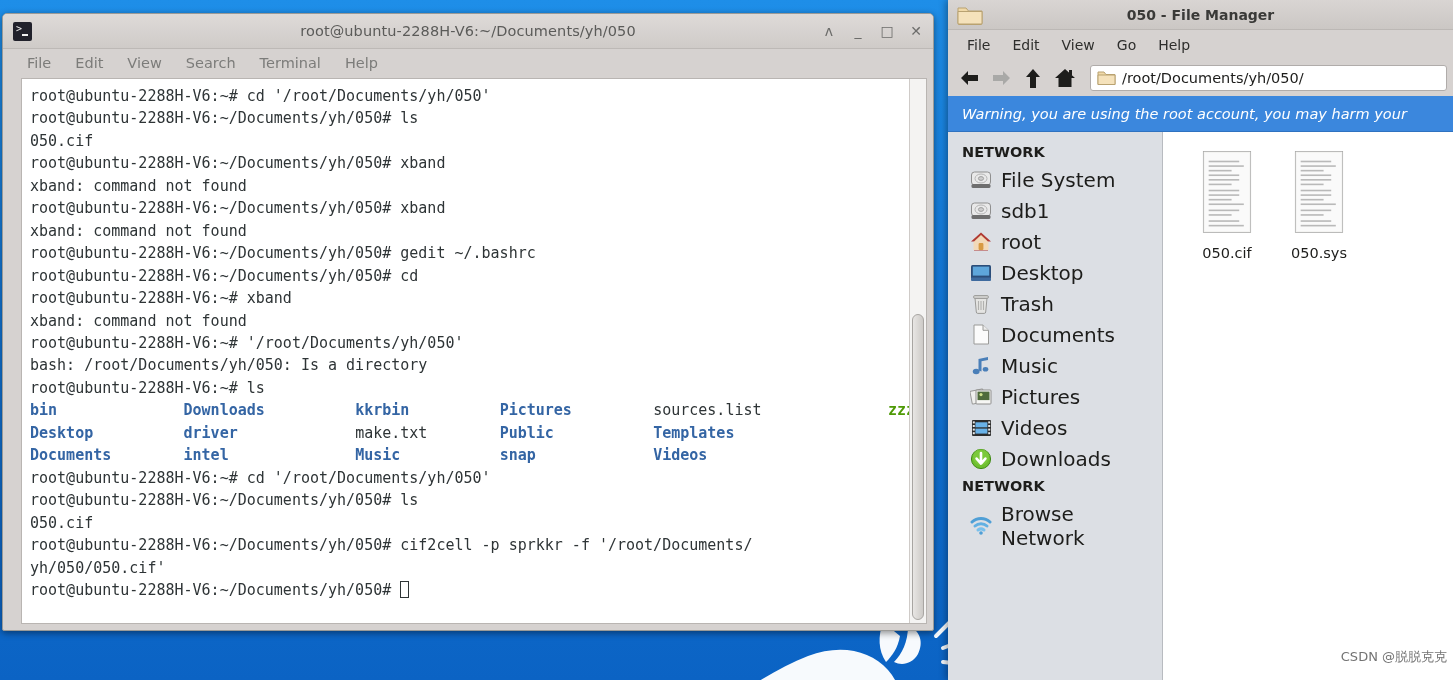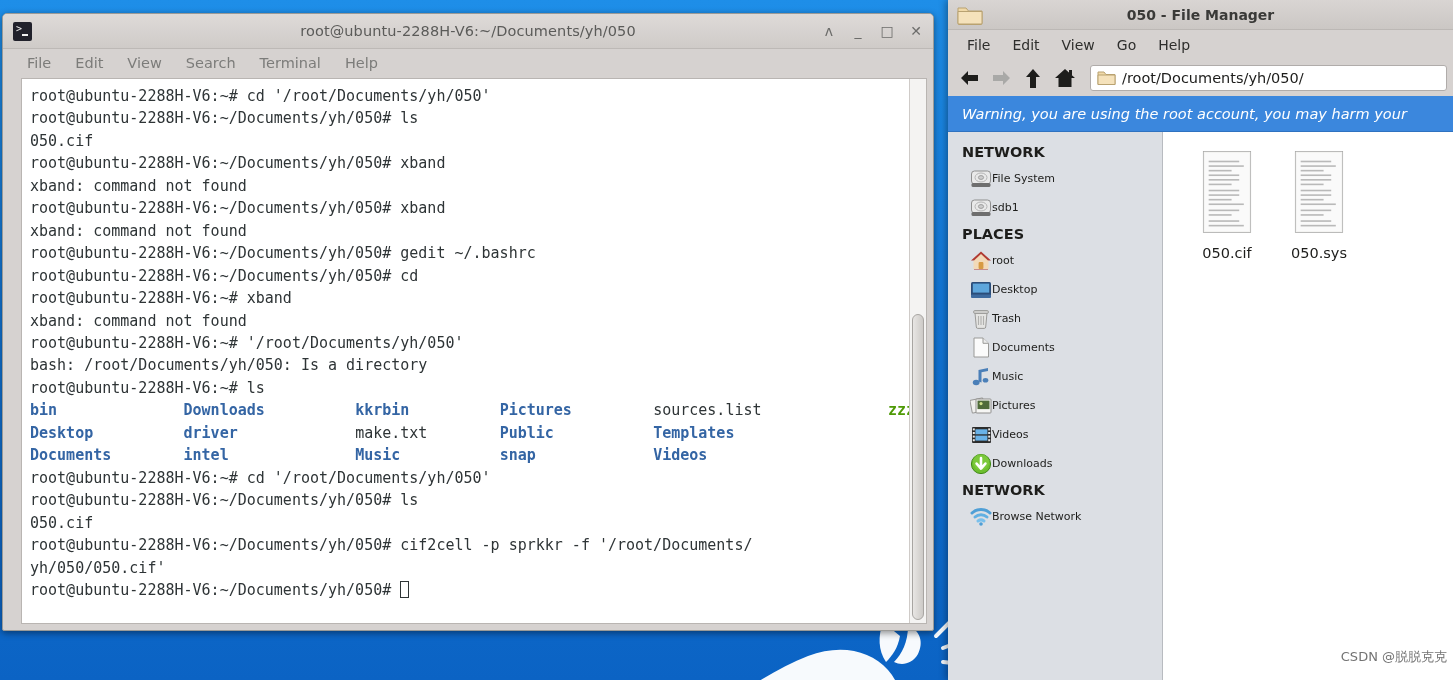--- a/index.html
+++ b/index.html
@@ -215,23 +215,23 @@
     border-right: 1px solid #b8bbc0;
     padding-top: 8px;
     overflow: hidden;
     flex: 0 0 auto;
   }
   .side-head {
     font-size: 14.5px; font-weight: bold; color: #1d1d1b;
     padding: 4px 0 4px 14px;
   }
   .side-item {
-    display: flex; align-items: center; 
+    display: flex; align-items: center; gap: 9px;
     padding: 3.5px 0 3.5px 22px;
-    font-size: 11px; color: #1d1d1b;
+    font-size: 20px; color: #1d1d1b;
     cursor: default;
   }
   .side-ico { width: 22px; height: 22px; flex: 0 0 auto; display:flex; align-items:center; justify-content:center;}
   #fm-filearea {
     flex: 1 1 auto;
     background: #ffffff;
     padding: 16px 0 0 18px;
     display: flex; flex-wrap: wrap;
     align-content: flex-start;
     gap: 0px;
@@ -373,21 +373,20 @@
             <span class="side-ico">
               <svg width="22" height="20" viewBox="0 0 22 20">
                 <rect x="1.5" y="2" width="19" height="13" rx="3" fill="#e9e9e9" stroke="#8f8f8f"></rect>
                 <ellipse cx="11" cy="8.5" rx="6" ry="4.5" fill="none" stroke="#b5b5b5"></ellipse>
                 <ellipse cx="11" cy="8.5" rx="2.6" ry="1.9" fill="#cdcdcd" stroke="#9e9e9e"></ellipse>
                 <rect x="1.5" y="14" width="19" height="4" rx="1.6" fill="#6e6e6e"></rect>
               </svg>
             </span>
             <span>sdb1</span>
           </div>
-          <div class="side-head">PLACES</div>
           <div class="side-item">
             <span class="side-ico">
               <svg width="22" height="21" viewBox="0 0 22 21">
                 <path d="M11 1.5 L21 10.5 H18 V19.5 H4 V10.5 H1 Z" fill="#b03a32"></path>
                 <path d="M11 4 L18.5 11 V19 H3.5 V11 Z" fill="#f2d9b8"></path>
                 <rect x="8.6" y="12" width="4.8" height="7" rx="1" fill="#d79a43"></rect>
               </svg>
             </span>
             <span>root</span>
           </div>

